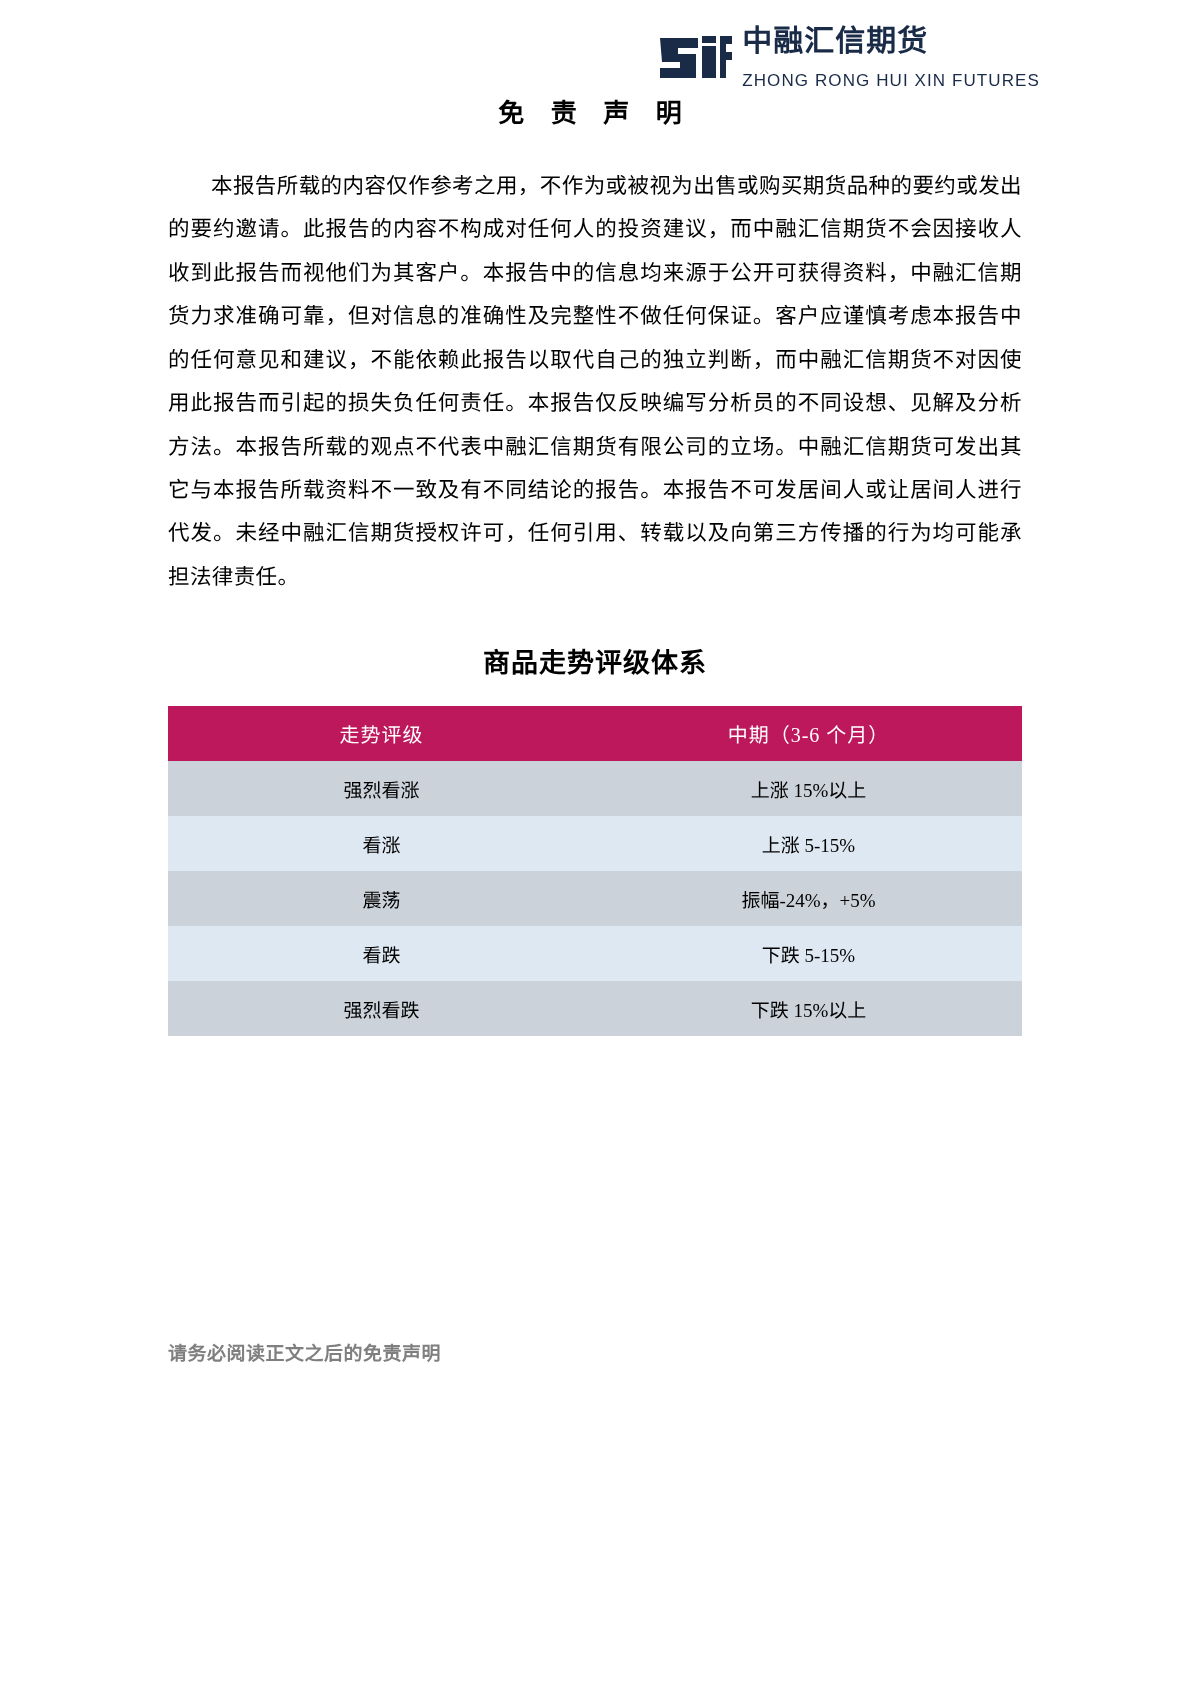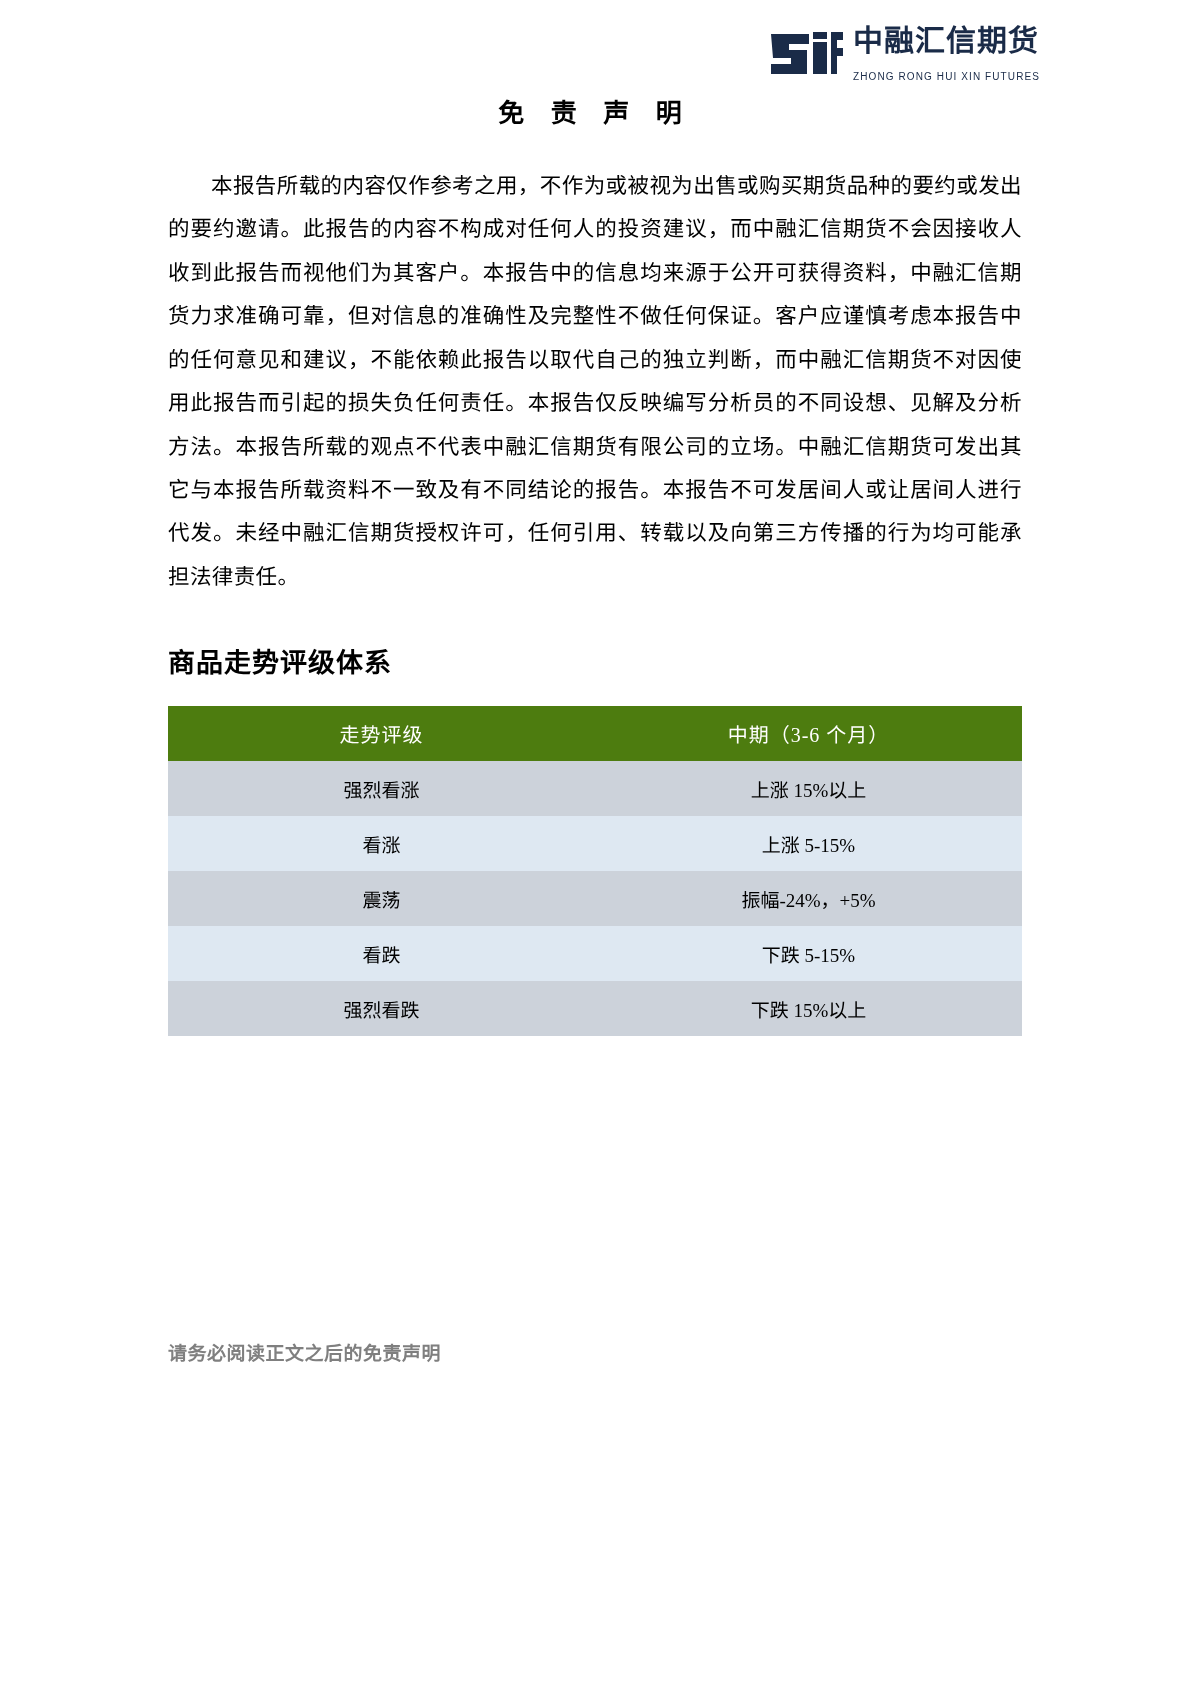--- a/index.html
+++ b/index.html
@@ -45,21 +45,21 @@
   .logo-cn {
     font-family: "Liberation Sans", "DejaVu Sans", sans-serif;
     font-weight: bold;
     font-size: 30px;
     letter-spacing: 1px;
     color: #1a2b48;
     white-space: nowrap;
   }
   .logo-en {
     font-family: "Liberation Sans", "DejaVu Sans", sans-serif;
-    font-size: 10px;
+    font-size: 17px;
     letter-spacing: 1.1px;
     color: #1a2b48;
     margin-top: 16px;
     white-space: nowrap;
   }
 
   
   .doc-title {
     margin: 4px;
     padding-top: 88px;
@@ -77,21 +77,21 @@
     line-height: 2.02;
     text-align: justify;
     text-justify: inter-ideograph;
     text-indent: 2em;
     letter-spacing: 0.4px;
   }
 
   
   .section-heading {
     margin: 42px 0 0 0;
-    text-align: left;
+    text-align: center;
     font-size: 27px;
     font-weight: bold;
     font-family: "Liberation Sans", "DejaVu Sans", sans-serif;
     letter-spacing: 1px;
   }
 
   
   .rating-table {
     margin: 26px 0 0 0;
     border-collapse: collapse;
@@ -101,21 +101,21 @@
   }
   .rating-table th,
   .rating-table td {
     border: none;
     text-align: center;
     height: 55px;
     padding: 0;
     font-weight: normal;
   }
   .rating-table thead th {
-    background: #4d7c0f;
+    background: #be185d;
     color: #ffffff;
     font-size: 20px;
     letter-spacing: 1px;
   }
   .rating-table tbody tr:nth-child(odd) td {
     background: #ccd2da;
   }
   .rating-table tbody tr:nth-child(even) td {
     background: #dee8f2;
   }

